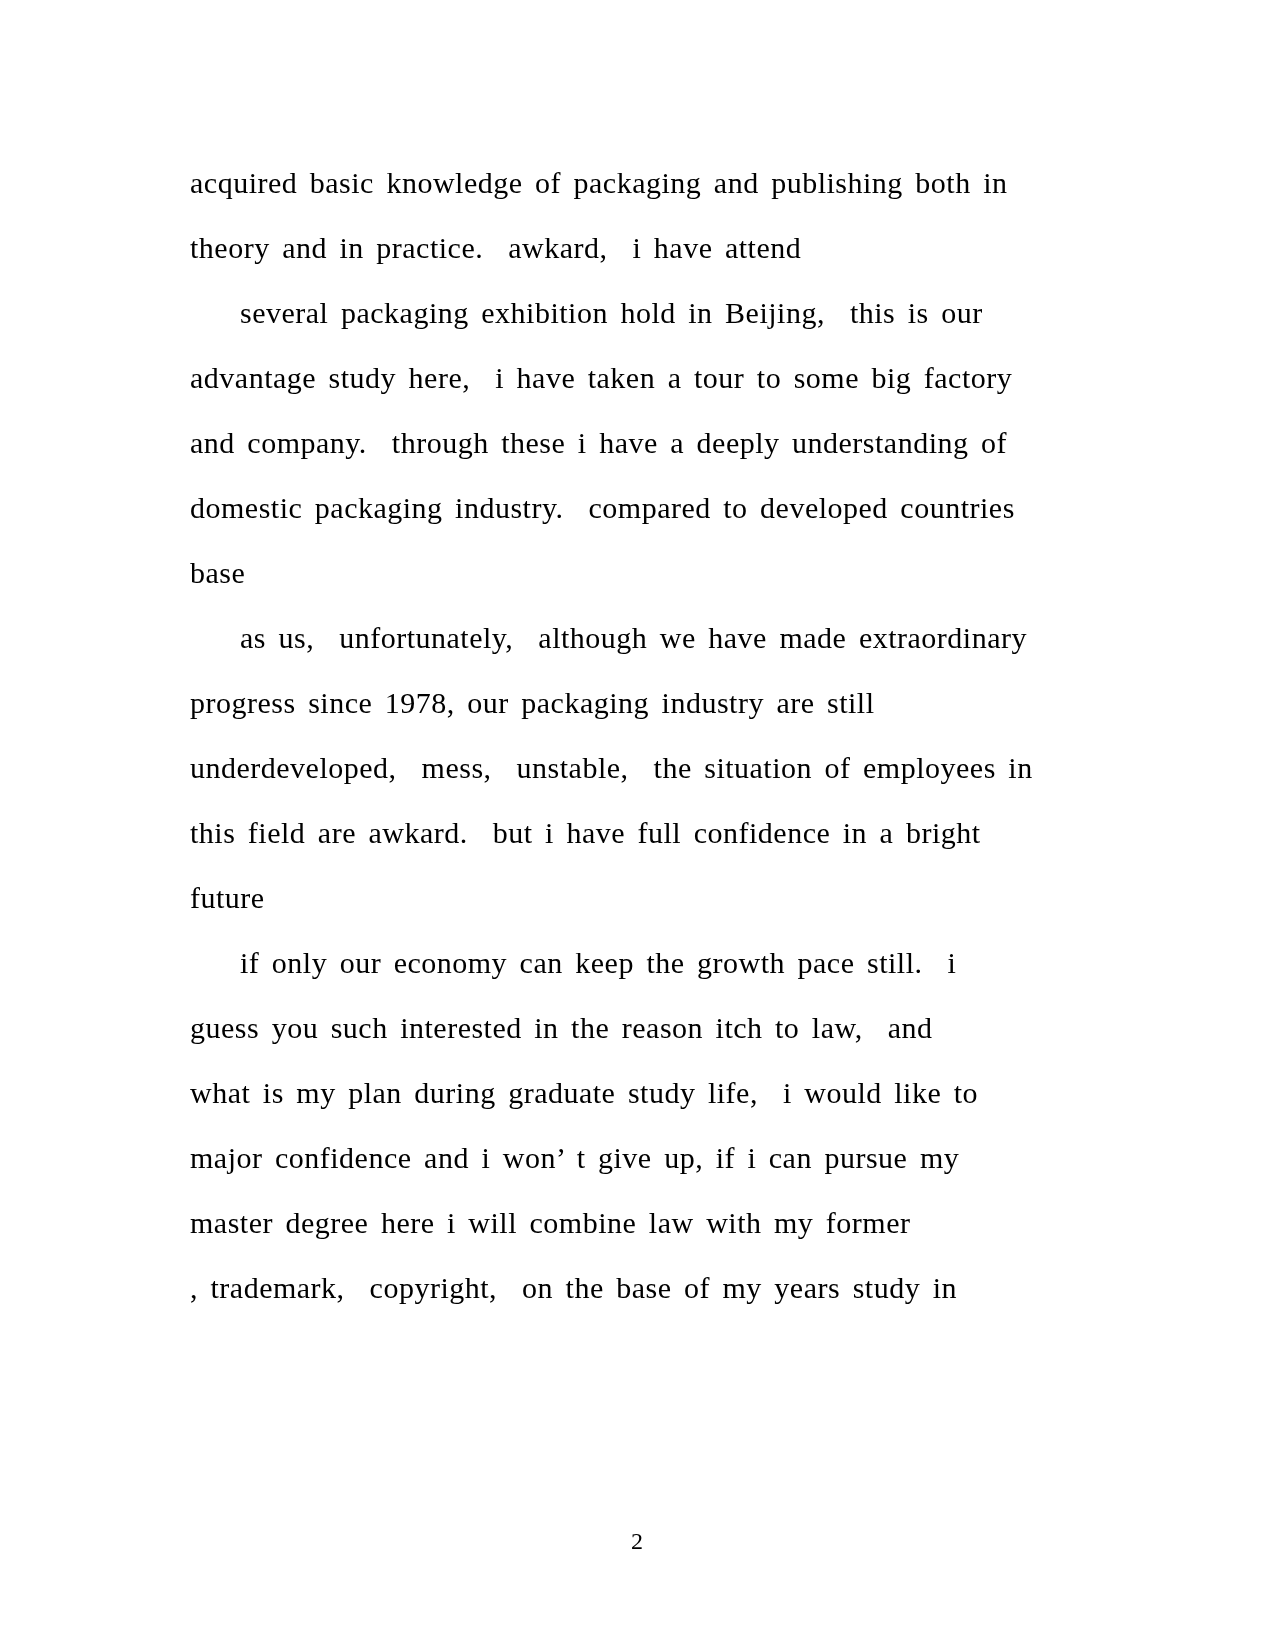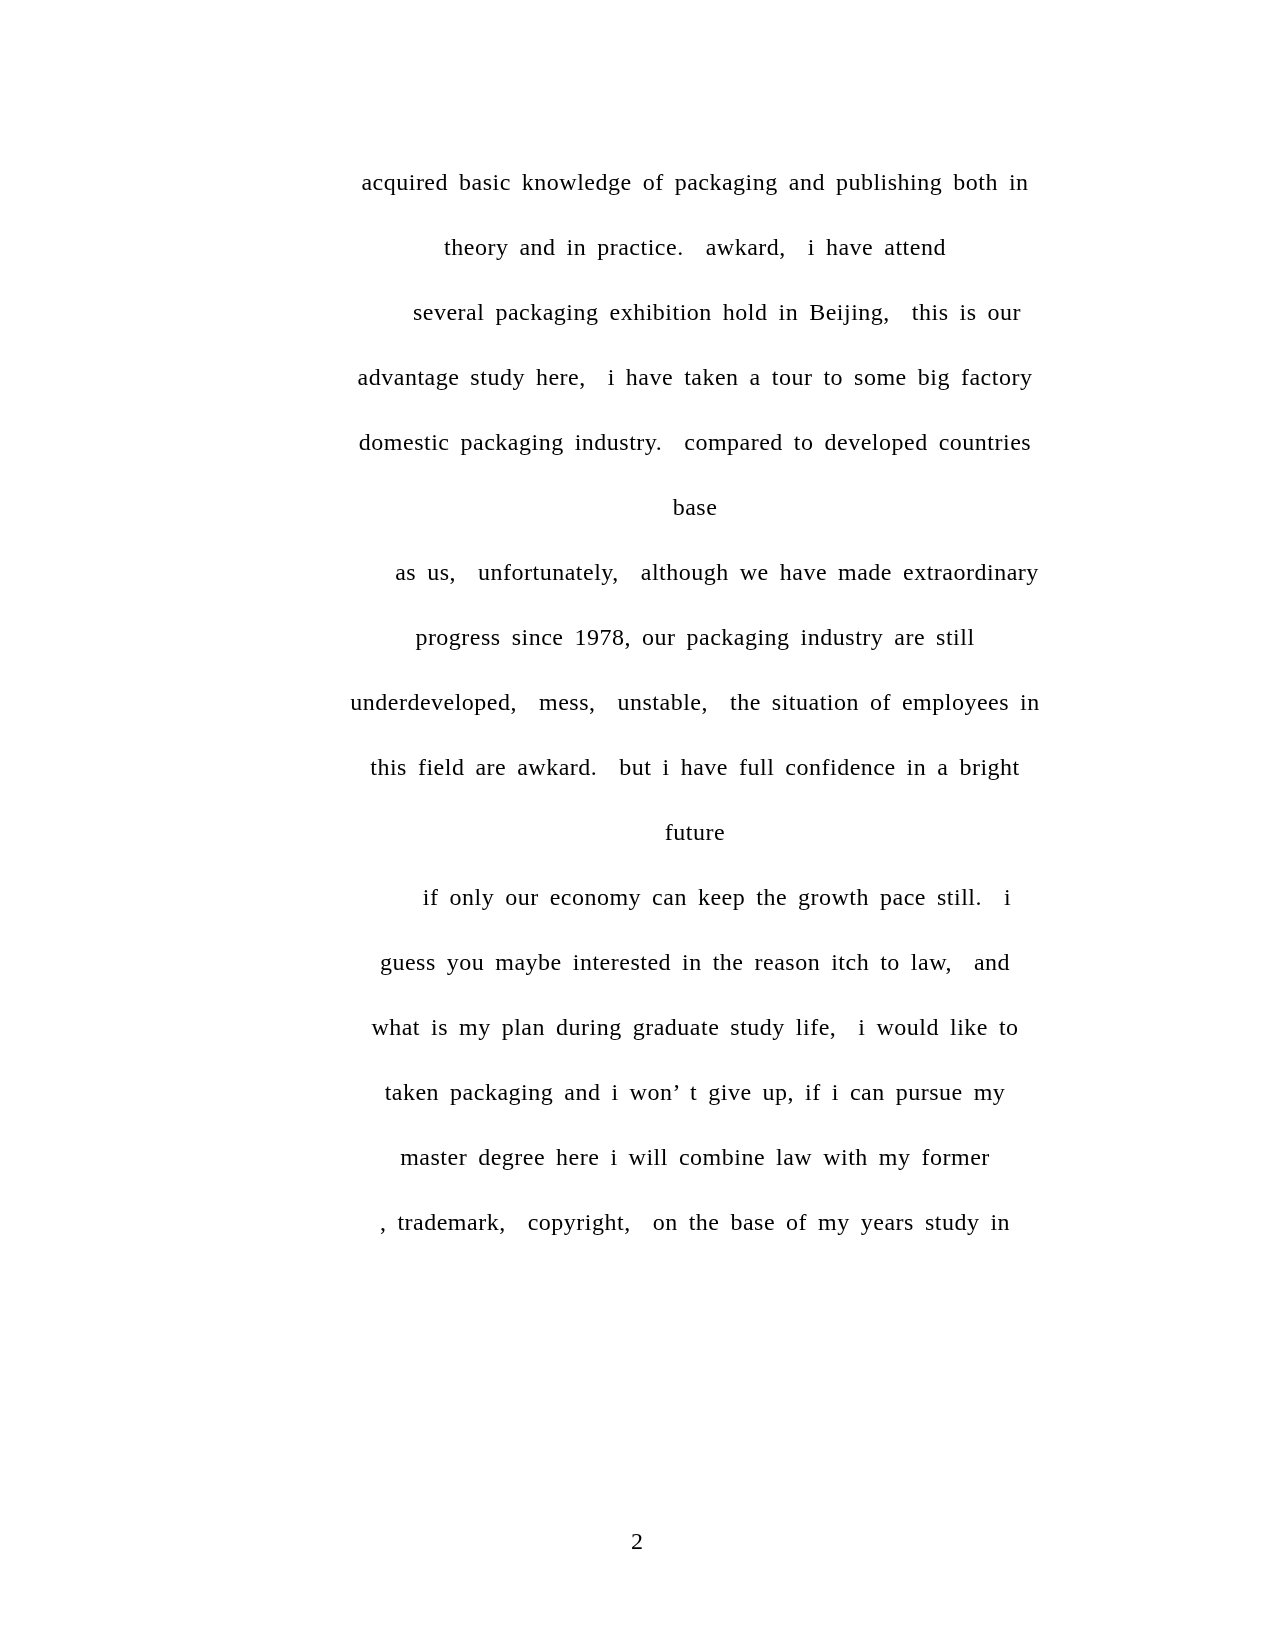--- a/index.html
+++ b/index.html
@@ -17,54 +17,54 @@
     overflow: hidden;
   }
   .content {
     position: absolute;
     top: 150px;
     left: 190px;
     width: 1010px;
   }
   .line {
     white-space: pre;            
-    font-size: 24px;
+    font-size: 30px;
     line-height: 65px;
     letter-spacing: 0.5px;
     word-spacing: 4.5px;
     font-weight: 400;
-    text-align: center;
   }
   .page-number {
     position: absolute;
     top: 1526px;
     left: 0;
     width: 100%;
     text-align: center;
     font-size: 24px;
     line-height: 30px;
   }
 </style>
 </head>
 <body>
 
 <div class="page">
   <div class="content">
     <div class="line">acquired basic knowledge of packaging and publishing both in</div>
     <div class="line">theory and in practice.  awkard,  i have attend</div>
     <div class="line">    several packaging exhibition hold in Beijing,  this is our</div>
     <div class="line">advantage study here,  i have taken a tour to some big factory</div>
+    <div class="line">and company.  through these i have a deeply understanding of</div>
     <div class="line">domestic packaging industry.  compared to developed countries</div>
     <div class="line">base</div>
     <div class="line">    as us,  unfortunately,  although we have made extraordinary</div>
     <div class="line">progress since 1978, our packaging industry are still</div>
     <div class="line">underdeveloped,  mess,  unstable,  the situation of employees in</div>
     <div class="line">this field are awkard.  but i have full confidence in a bright</div>
     <div class="line">future</div>
     <div class="line">    if only our economy can keep the growth pace still.  i</div>
-    <div class="line">guess you maybe interested in the reason itch to law,  and</div>
+    <div class="line">guess you such interested in the reason itch to law,  and</div>
     <div class="line">what is my plan during graduate study life,  i would like to</div>
-    <div class="line">taken packaging and i won’ t give up, if i can pursue my</div>
+    <div class="line">major confidence and i won’ t give up, if i can pursue my</div>
     <div class="line">master degree here i will combine law with my former</div>
     <div class="line">, trademark,  copyright,  on the base of my years study in</div>
   </div>
   <div class="page-number">2</div>
 </div>
 
 </body></html>

